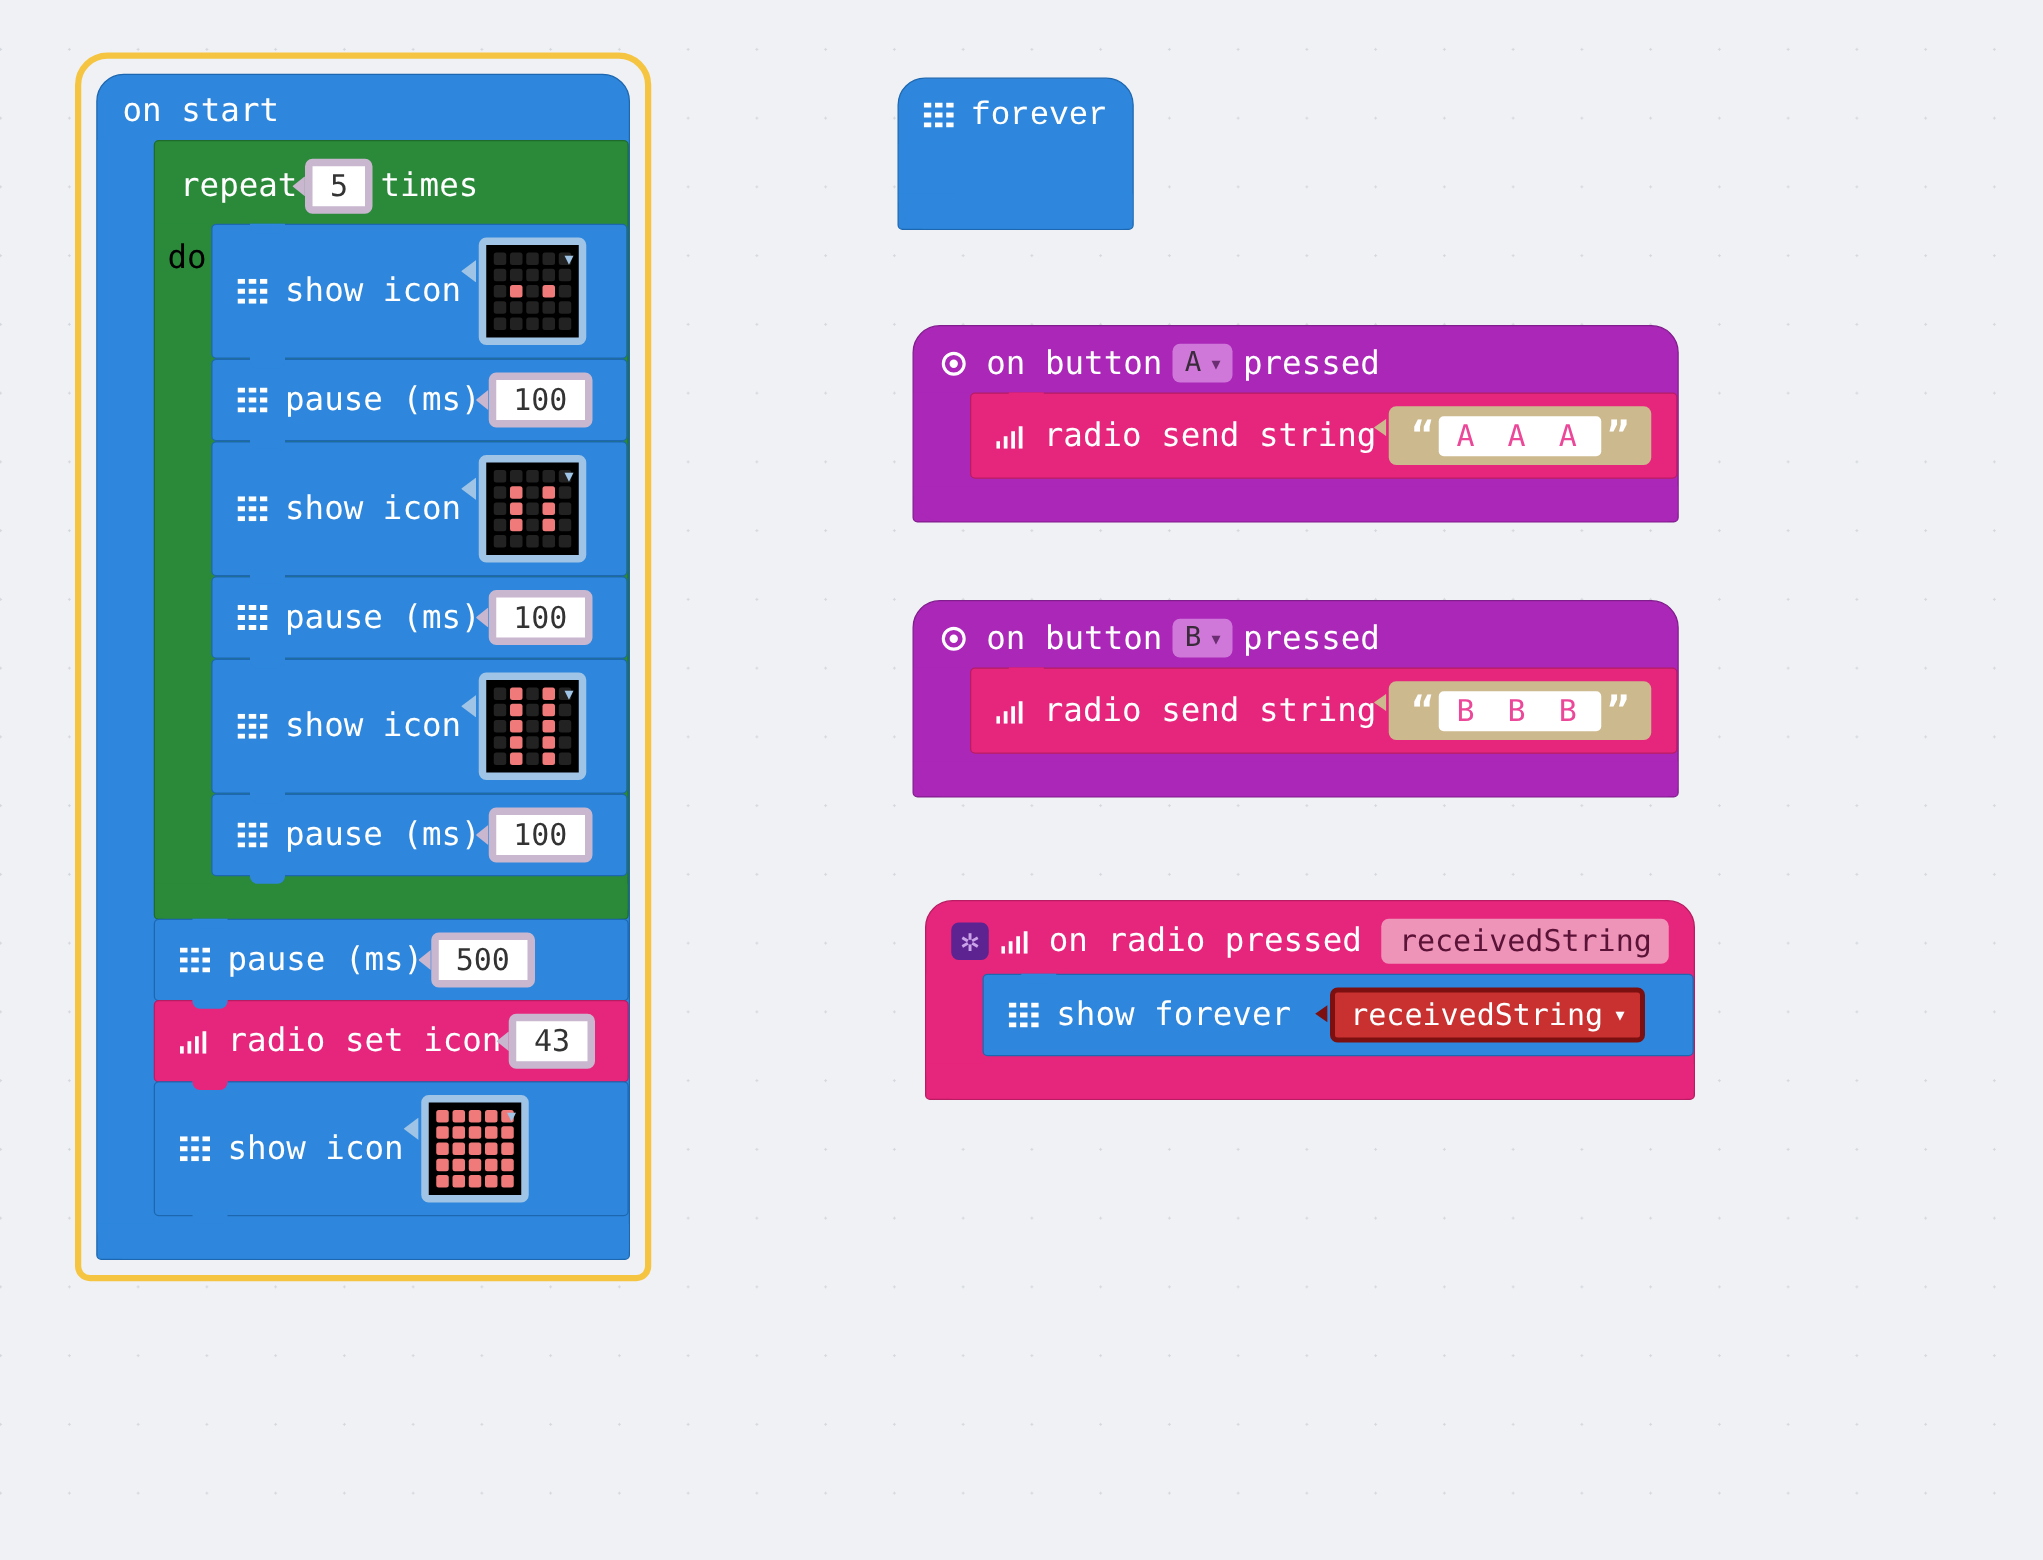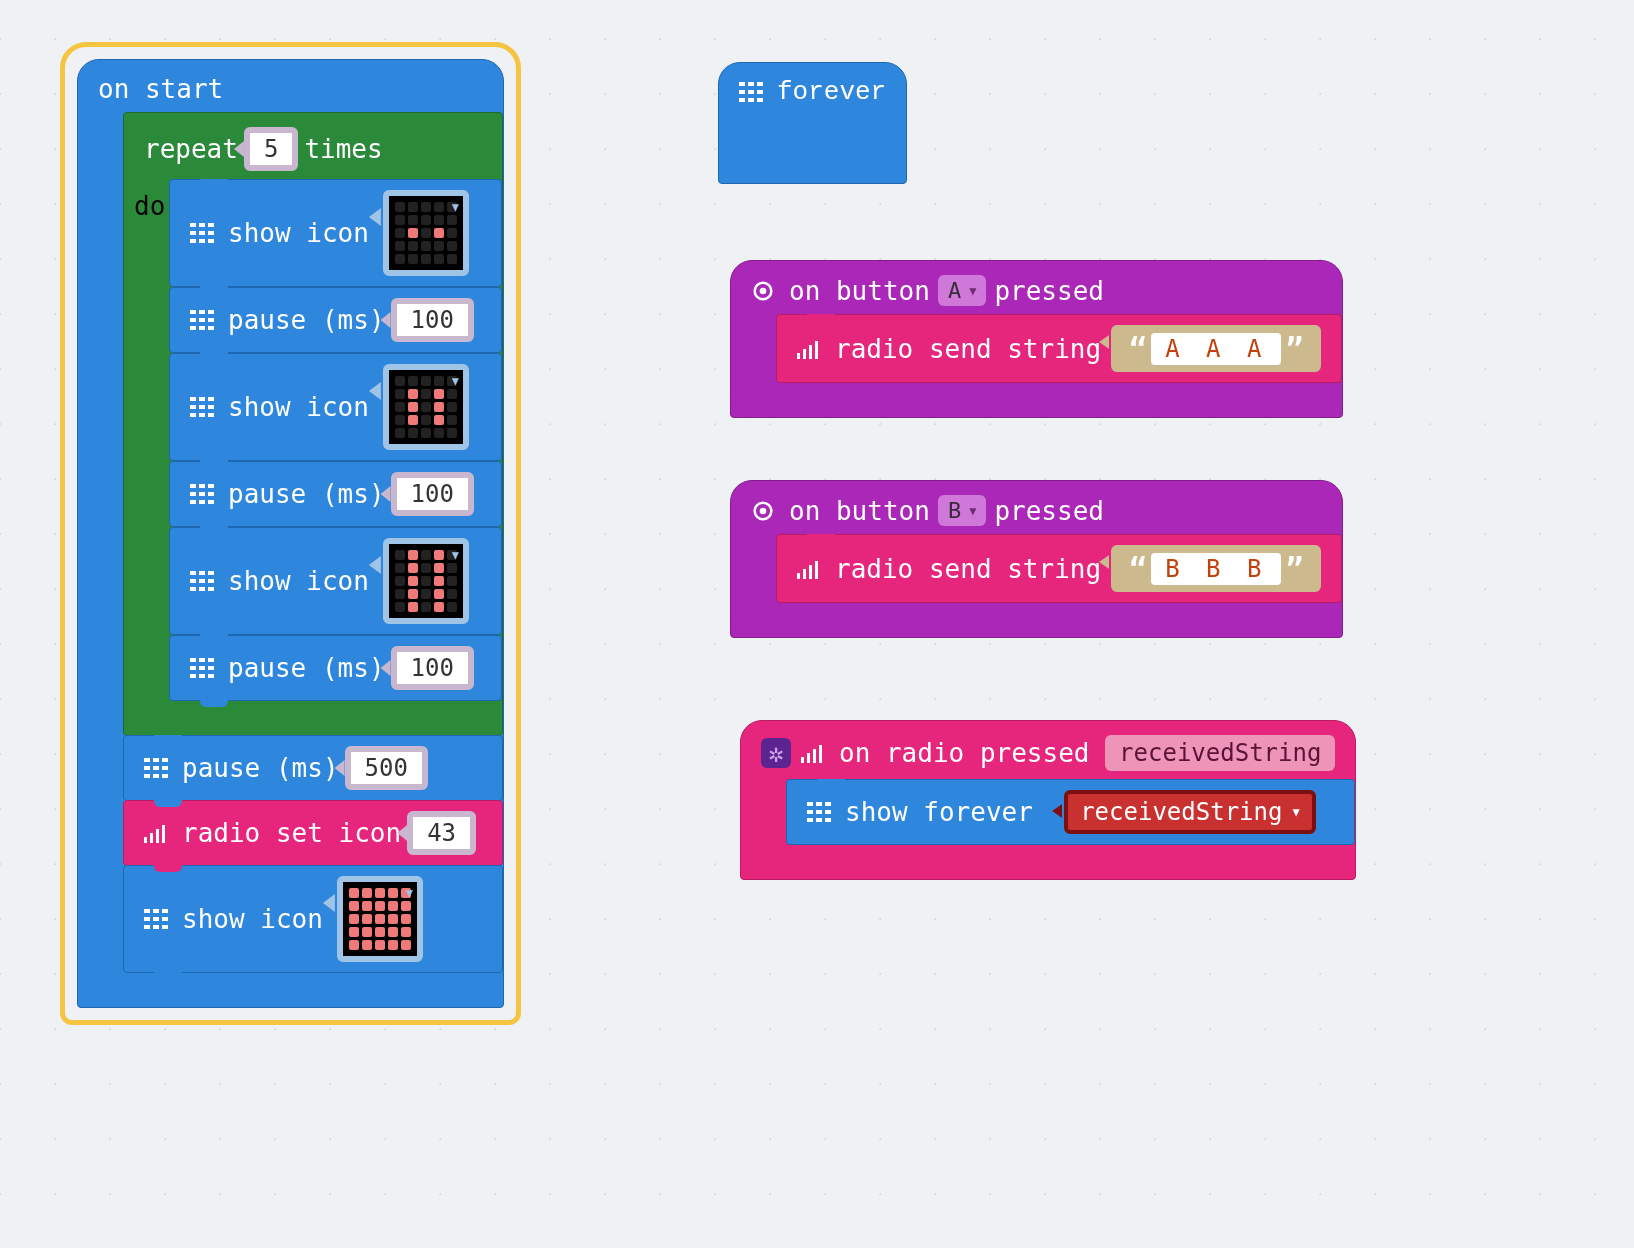--- a/index.html
+++ b/index.html
@@ -84,21 +84,21 @@
     padding:6px 14px; display:inline-flex; align-items:center;
     margin-left:10px; position:relative;
   }
   .str-input::before{
     content:""; position:absolute; left:-12px; top:10px;
     width:10px; height:14px; background:#cdb98e;
     clip-path: polygon(100% 0, 100% 100%, 0 50%);
   }
   .str-input .quote { color:#fff; font-size:30px; padding:0 4px; font-weight:bold;}
   .str-input .txt {
-    background:#fff; color:#c2410c; padding:2px 14px; border-radius:4px;
+    background:#fff; color:#ec4899; padding:2px 14px; border-radius:4px;
     letter-spacing: 6px; font-size:24px;
   }
   .dd-pill {
     background:#d078d9; color:#382b3a; border-radius:6px;
     padding:3px 10px; font-size:22px; display:inline-flex;
     align-items:center; margin:0 8px;
   }
   .dd-pill .tri { margin-left:8px; font-size:12px; color:#6b2e73;}
   .var-pill {
     background:#ee94b8; color:#5a1236; border-radius:6px;

